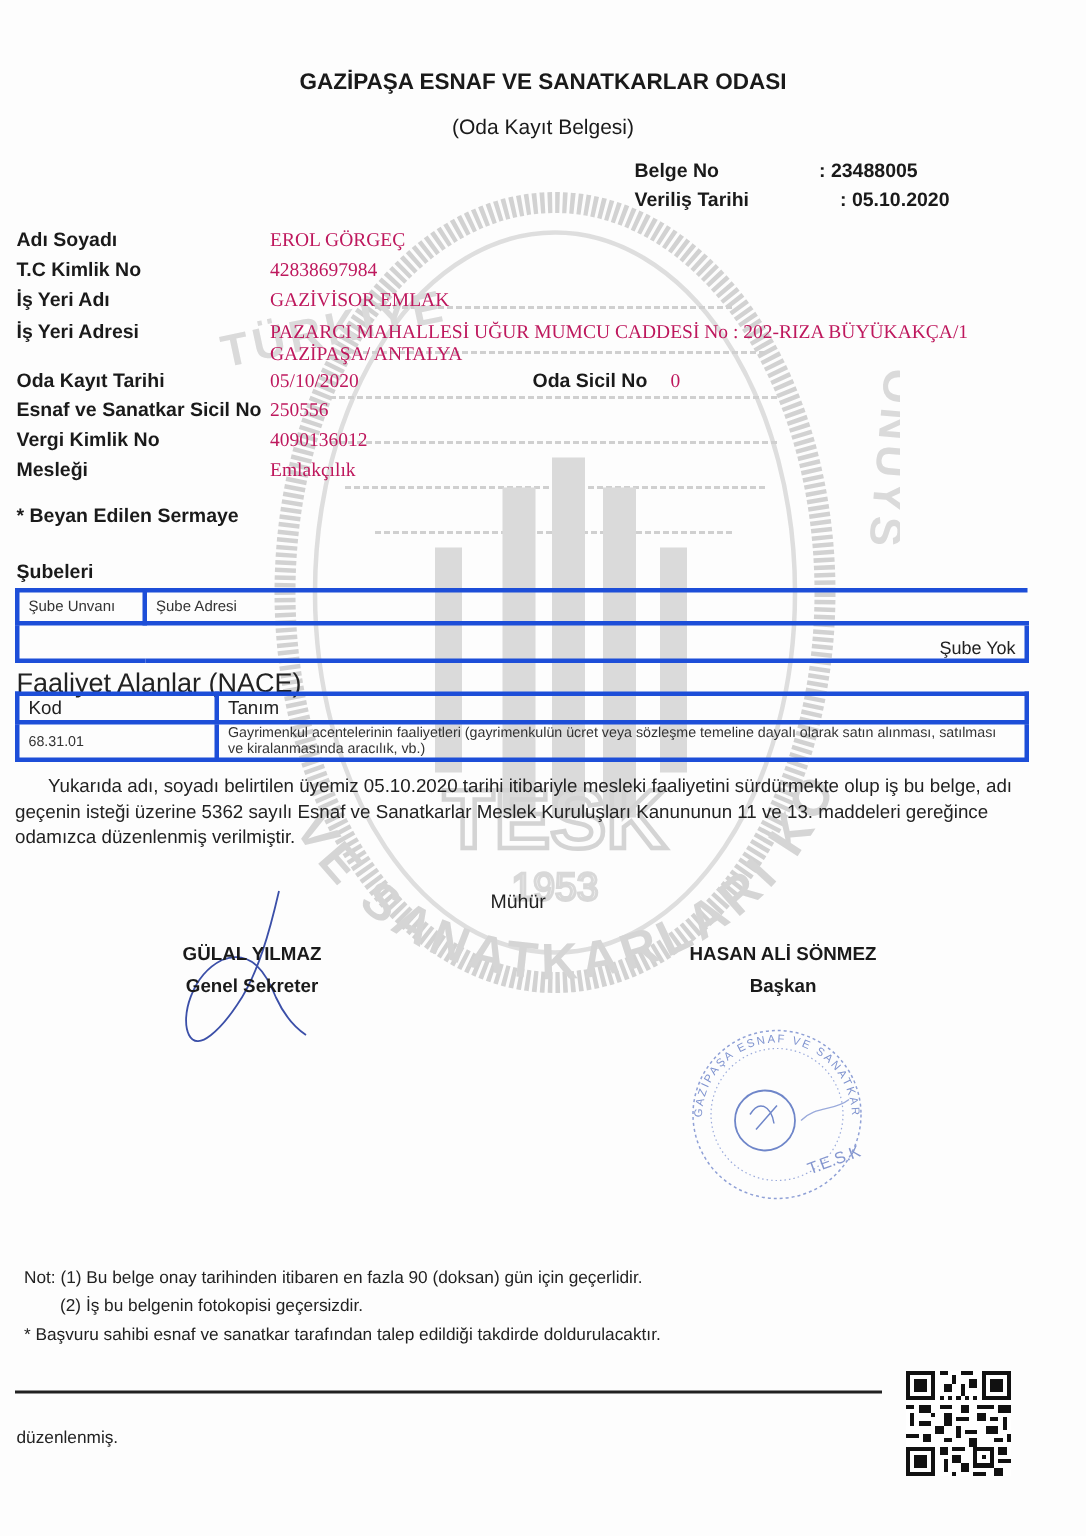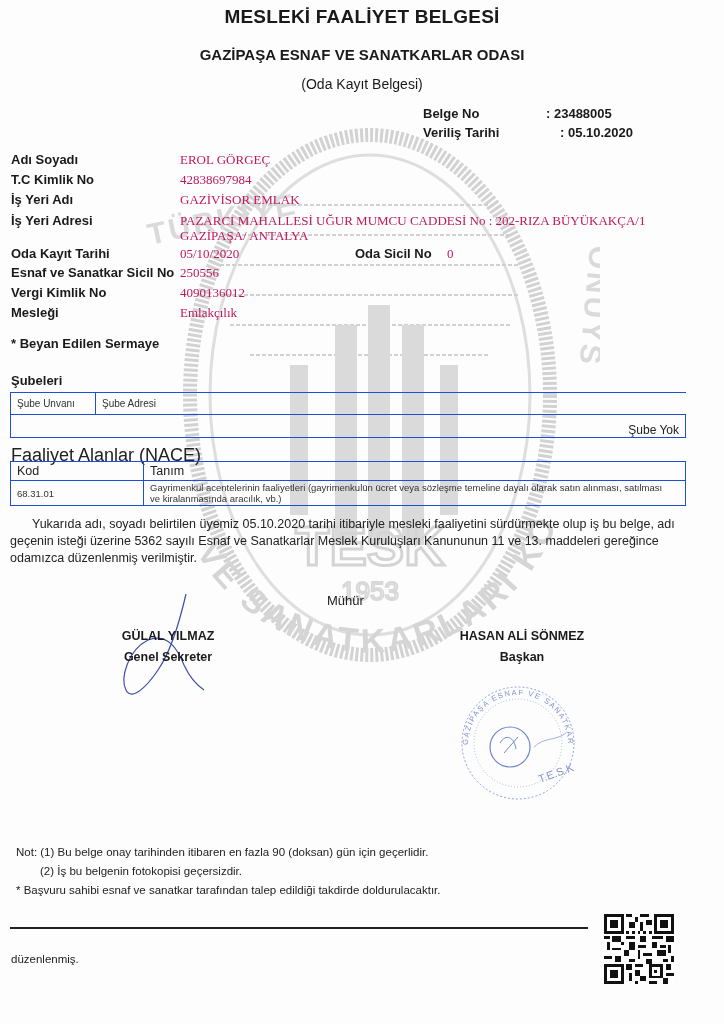--- a/index.html
+++ b/index.html
@@ -19,21 +19,21 @@
   .title3 { left: 0; width: 724px; text-align: center; top: 76px; font-size: 14px; }
 
   .meta-label { font-size: 13px; font-weight: bold; }
   .meta-val { font-size: 13px; font-weight: bold; }
 
   .lbl { left: 11px; font-size: 13px; font-weight: bold; }
   .val { left: 180px; font-size: 13px; color: #be185d; font-family: Liberation Serif, serif; }
 
   table { border-collapse: collapse; }
   .tbl { position: absolute; left: 10px; width: 676px; }
-  .tbl td { border: 1px solid #1d4ed8; padding: 0 6px; vertical-align: middle; }
+  .tbl td { border: 3px solid #1d4ed8; padding: 0 6px; vertical-align: middle; }
   .subeler td { font-size: 10px; color: #333; }
   .nace td { font-size: 9.5px; color: #333; }
 
   .para { position: absolute; left: 10px; width: 680px; top: 516px; font-size: 12.5px; line-height: 17px; text-indent: 22px; color: #222; }
 
   .sig { font-size: 12.5px; font-weight: bold; text-align: center; }
 
   .notes { font-size: 11.5px; color: #222; }
   .hr { position: absolute; left: 10px; top: 927px; width: 578px; height: 2px; background: #222; }
 
@@ -69,21 +69,20 @@
     </g>
     <text x="230" y="470" text-anchor="middle" font-family="Liberation Sans, sans-serif" font-size="56" font-weight="bold" fill="none" stroke="#d4d4d4" stroke-width="3">TESK</text>
     <text x="230" y="505" text-anchor="middle" font-family="Liberation Sans, sans-serif" font-size="26" fill="none" stroke="#d8d8d8" stroke-width="2">1953</text>
     <text font-family="Liberation Sans, sans-serif" font-size="34" font-weight="bold" fill="#d5d5d5" letter-spacing="4">
       <textPath href="#wmArcBottom" startOffset="8%">VE SANATKARLARI KON</textPath>
     </text>
     <text font-family="Liberation Sans, sans-serif" font-size="30" font-weight="bold" fill="#dadada" letter-spacing="3" transform="translate(10,150) rotate(-12)">TÜRKİYE</text>
     <text font-family="Liberation Sans, sans-serif" font-size="30" font-weight="bold" fill="#dadada" letter-spacing="3" transform="translate(450,150) rotate(95)">ONUYS</text>
   </svg>
 
-  <div class="abs title1" style="top:6px">MESLEKİ FAALİYET BELGESİ</div>
   <div class="abs title2">GAZİPAŞA ESNAF VE SANATKARLAR ODASI</div>
   <div class="abs title3">(Oda Kayıt Belgesi)</div>
 
   <div class="abs meta-label" style="left:423px;top:106px">Belge No</div>
   <div class="abs meta-val" style="left:546px;top:106px">: 23488005</div>
   <div class="abs meta-label" style="left:423px;top:125px">Veriliş Tarihi</div>
   <div class="abs meta-val" style="left:560px;top:125px">: 05.10.2020</div>
 
   <div class="abs lbl" style="top:152px">Adı Soyadı</div>
   <div class="abs val" style="top:152px">EROL GÖRGEÇ</div>

